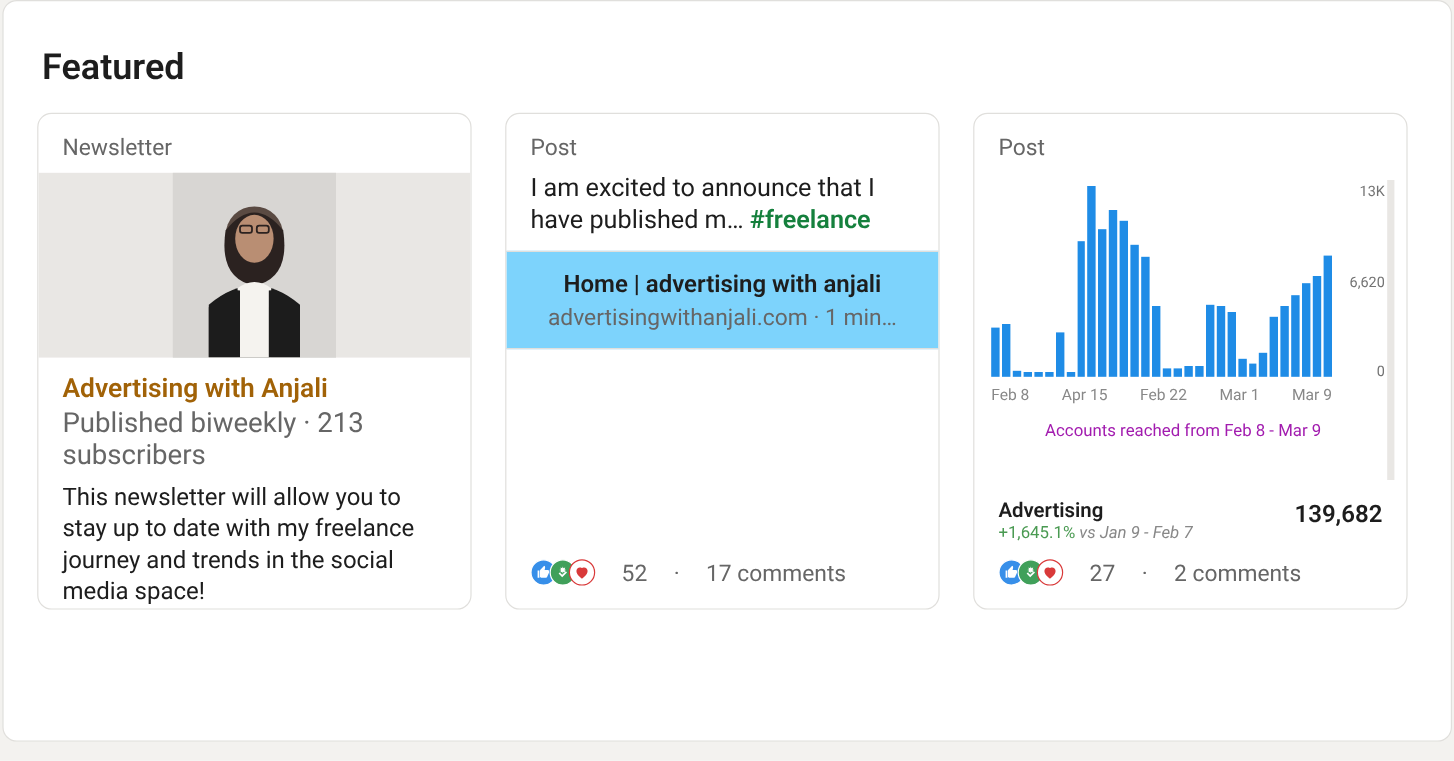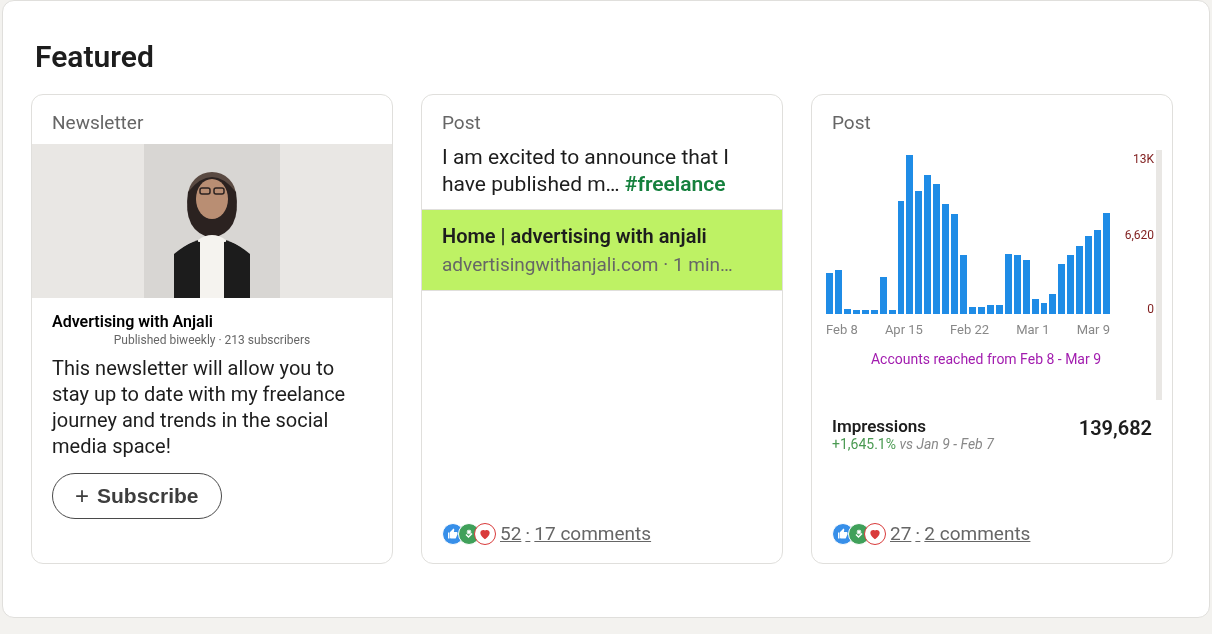--- a/index.html
+++ b/index.html
@@ -24,21 +24,21 @@
     font-weight: 600;
     color: #1d1d1d;
     margin: 10px 0 20px 4px;
   }
   .cards {
     display: flex;
     gap: 28px;
   }
   .card {
     width: 364px;
-    height: 470px;
+    height: 414px;
     border: 1px solid #e0dfdc;
     border-radius: 12px;
     background: #fff;
     display: flex;
     flex-direction: column;
     overflow: hidden;
     cursor: pointer;
   }
   .card-type {
     font-size: 19px;
@@ -55,22 +55,22 @@
   }
   .nl-portrait {
     width: 136px;
     height: 154px;
     background: linear-gradient(#d6d5d2, #d6d5d2);
     position: relative;
     overflow: hidden;
   }
   .nl-portrait svg { position:absolute; top:0; left:0; }
   .nl-body { padding: 14px 20px 0 20px; flex:1; display:flex; flex-direction:column; }
-  .nl-title { font-size: 16px; font-weight: 600; color:#000000; }
-  .nl-meta { font-size: 12px; color:#666; margin-top:2px;text-align:center; }
+  .nl-title { font-size: 22px; font-weight: 600; color:#a16207; }
+  .nl-meta { font-size: 23px; color:#666; margin-top:2px; }
   .nl-desc { font-size: 20px; color:#1d1d1d; margin-top:8px; line-height:1.3; }
   .subscribe-btn {
     margin-top: 14px;
     align-self: flex-start;
     border: 1px solid #4a4a4a;
     border-radius: 999px;
     background: #fff;
     padding: 10px 22px;
     font-size: 21px;
     font-weight: 600;
@@ -78,37 +78,37 @@
     display: inline-flex;
     align-items: center;
     gap: 8px;
     cursor: pointer;
   }
   .subscribe-btn .plus { font-size: 24px; line-height: 1; font-weight:400;}
   
   .post-text { font-size: 21px; color:#1d1d1d; padding: 0 20px 10px 20px; line-height:1.3; }
   .post-hashtag { color:#15803d; font-weight:600; }
   .link-preview {
-    background: #bef264;
+    background: #7dd3fc;
     border-top: 1px solid #e0dfdc;
     border-bottom: 1px solid #e0dfdc;
     padding: 14px 20px;
+    text-align: center;
   }
   .link-title { font-size: 20px; font-weight:600; color:#1d1d1d; line-height:1.25; }
   .link-meta { font-size: 19px; color:#666; margin-top:4px; white-space:nowrap; overflow:hidden; text-overflow:ellipsis;}
   .spacer { flex:1; }
   .engagement {
     border-top: 0;
     padding: 14px 20px 18px 20px;
     font-size: 19px;
     color:#666;
     display:flex;
-    align-items:flex-end;
-    gap:4px;
-    text-decoration:underline;
+    align-items:flex-start;
+    gap:22px;
   }
   .reactions { display:inline-flex; }
   .rxn {
     width: 22px; height:22px; border-radius:50%;
     border: 1.5px solid #fff;
     margin-left: -6px;
     display:flex; align-items:center; justify-content:center;
     font-size:12px; color:#fff;
   }
   .rxn:first-child { margin-left:0; }
@@ -130,21 +130,21 @@
     height: 160px;
     margin: 4px 40px 2px 4px;
     display:flex;
     align-items:flex-end;
     gap:2px;
   }
   .bar {
     flex:1;
     background:#1f8ce6;
   }
-  .ytick { position:absolute; right:2px; font-size:12px; color:#7f1d1d; }
+  .ytick { position:absolute; right:2px; font-size:12px; color:#737373; }
   .xaxis { display:flex; justify-content:space-between; font-size:13px; color:#888; padding: 6px 40px 0 4px; }
   .chart-caption { text-align:center; font-size:14px; color:#a21caf; margin-top:14px; }
   .impr-row {
     display:flex; justify-content:space-between; align-items:flex-start;
     padding: 16px 20px 0 20px;
     border-top: 0;
   }
   .impr-label { font-size:17px; font-weight:600; color:#1d1d1d; }
   .impr-delta { font-size:14px; color:#4a9a52; }
   .impr-delta .vs { color:#888;font-style:italic; }
@@ -267,21 +267,21 @@
           <span>Apr 15</span>
           <span>Feb 22</span>
           <span>Mar 1</span>
           <span>Mar 9</span>
         </div>
         <div class="chart-caption">Accounts reached from Feb 8 - Mar 9</div>
       </div>
 
       <div class="impr-row">
         <div>
-          <div class="impr-label">Impressions</div>
+          <div class="impr-label">Advertising</div>
           <div class="impr-delta">
             <span>+1,645.1%</span><span class="vs"> vs Jan 9 - Feb 7</span>
           </div>
         </div>
         <div class="impr-val">139,682</div>
       </div>
 
       <div class="spacer"></div>
       <div class="engagement">
         <span class="reactions">

